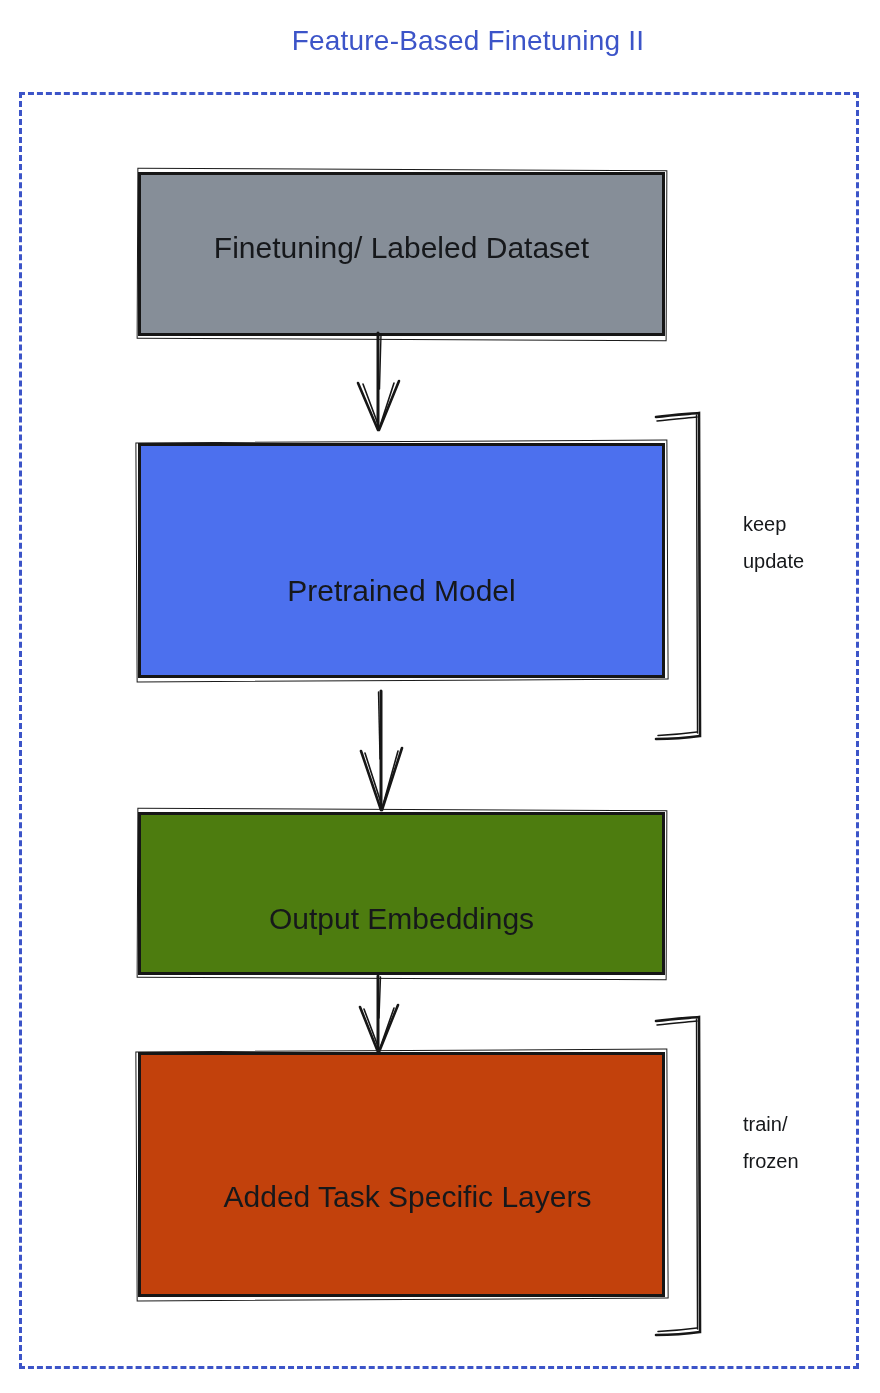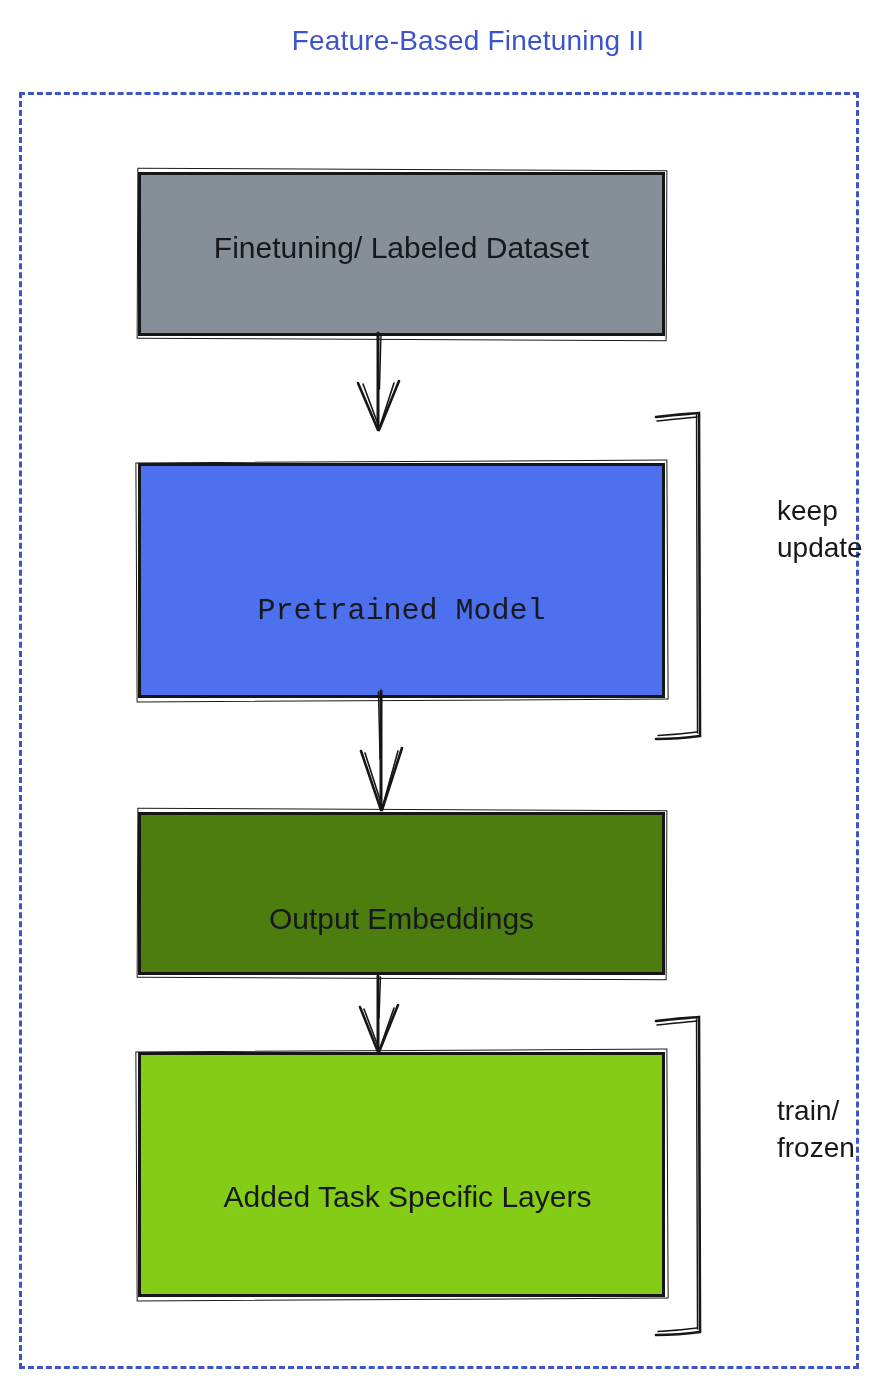--- a/index.html
+++ b/index.html
@@ -23,31 +23,31 @@
   }
   .node::before{
     content:"";position:absolute;pointer-events:none;
     inset:-6px -5px -7px -4px;border:1.8px solid #1b1b1b;
     transform:rotate(.25deg);
   }
   .node.alt::before{transform:rotate(-.3deg);inset:-5px -6px -6px -5px;}
   .node-label{font-size:30px;white-space:nowrap;}
   .node1{top:172px;height:164px;}
   .node1 .node-label{transform:translateY(-16px);margin-top:20px;}
-  .node2{top:463px;height:235px;font-family:Liberation Mono, monospace;}
+  .node2{top:443px;height:235px;}
   .node2 .node-label{transform:translateY(30px);}
   .node3{top:812px;height:163px;}
   .node3 .node-label{transform:translateY(25px);}
   .node4{top:1052px;height:245px;}
   .node4 .node-label{transform:translateY(22px);}
   .arrow{position:absolute;}
   .arrow svg, .bracket svg{display:block;}
   .bracket{position:absolute;}
   .side-label{
-    position:absolute;left:777px;font-size:28px;line-height:37px;white-space:nowrap;
+    position:absolute;left:743px;font-size:20px;line-height:37px;white-space:nowrap;margin-top:14px;
   }
   .side-label-1{top:492px;}
   .side-label-2{top:1092px;}
   .stroke{fill:none;stroke:#161616;stroke-linecap:round;}
 </style>
 </head>
 <body>
 
 <div class="title" style="color: rgb(60, 84, 200);">Feature-Based Finetuning II</div>
 
@@ -105,21 +105,21 @@
   <svg width="54" height="80" viewBox="0 0 54 80">
     <path class="stroke" stroke-width="3" d="M26 2 L26 76"></path>
     <path class="stroke" stroke-width="1.4" d="M28.5 3 L27 44"></path>
     <path class="stroke" stroke-width="2.6" d="M8 33 L26 78"></path>
     <path class="stroke" stroke-width="1.6" d="M12 35 L27 75"></path>
     <path class="stroke" stroke-width="2.6" d="M46 31 L27 78"></path>
     <path class="stroke" stroke-width="1.6" d="M42 34 L28 74"></path>
   </svg>
 </div>
 
-<div class="node node4 alt" style="background-color: #84cc16; padding-left: 12px;">
+<div class="node node4 alt" style="background-color: #c2410c; padding-left: 12px;">
   <span class="node-label">Added Task Specific Layers</span>
 </div>
 
 <div class="bracket" style="left:648px;top:1012px;">
   <svg width="58" height="326" viewBox="0 0 58 326">
     <path class="stroke" stroke-width="2.6" d="M8 9 C 24 7, 40 6, 51 5 L 52 320 C 38 322, 20 323, 8 323"></path>
     <path class="stroke" stroke-width="1.5" d="M9 13 C 25 11, 40 10, 49 9"></path>
     <path class="stroke" stroke-width="1.4" d="M48.5 7 L 49.5 317"></path>
     <path class="stroke" stroke-width="1.5" d="M49 316 C 34 318, 20 319, 10 319.5"></path>
   </svg>

